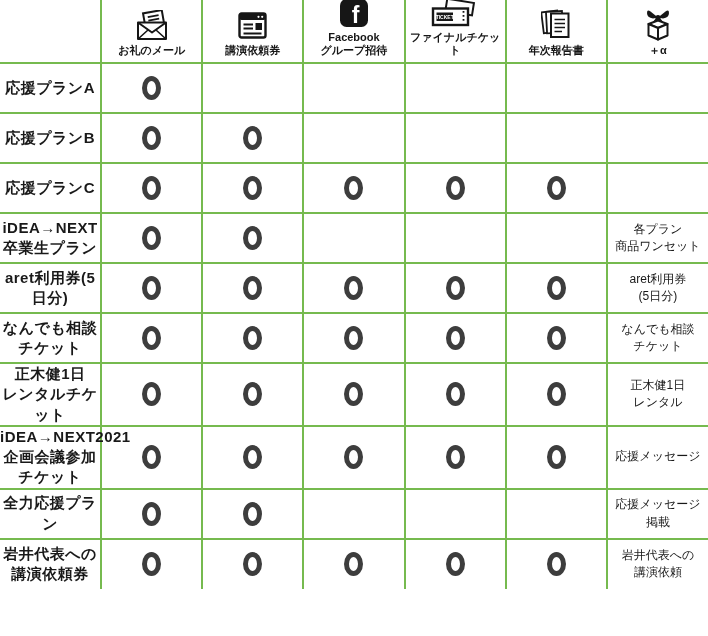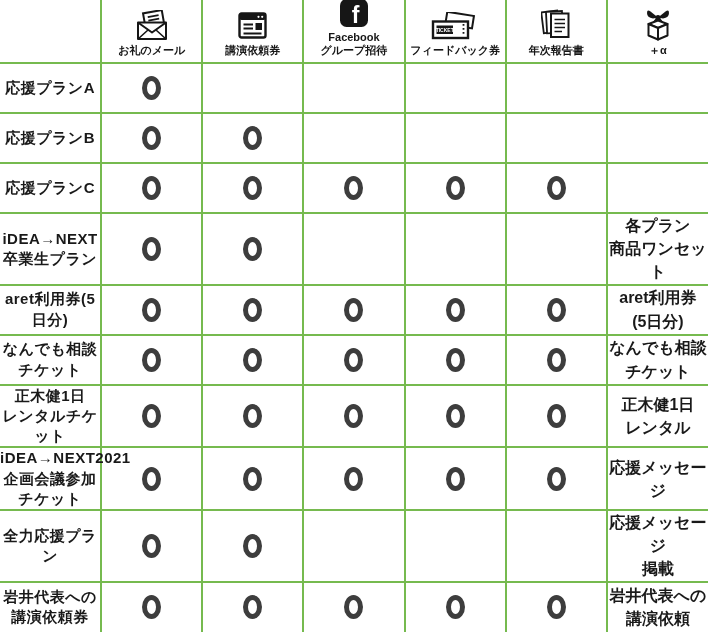--- a/index.html
+++ b/index.html
@@ -13,21 +13,21 @@
   td:last-child { border-right:none; }
   tr.header td { border-top:none; height:62px; }
   tbody td { height:50px; text-align:center; }
   tbody tr:last-child td { border-bottom:none; }
   .hcell { display:flex; flex-direction:column; align-items:center; justify-content:flex-end; height:62px; padding:4px 1px 5px; gap:3px; }
   .icon-slot { height:34px; display:flex; align-items:flex-end; justify-content:center; }
   .hlabel { font-size:11px; font-weight:bold; line-height:1.2; text-align:center; white-space:pre-line; color:#161616; }
   td.plan-cell { text-align:center;margin-top:12px; }
   .plan { font-size:15px; font-weight:600; line-height:1.35; white-space:pre-line; color:#191919; letter-spacing:0.5px; }
   .circle { display:inline-block; width:19px; height:24px; border:5px solid var(--mark); border-radius:50%; vertical-align:middle; }
-  .note { font-size:16px; font-weight:700; line-height:1.45; white-space:pre-line; color:#191919; }
+  .note { font-size:12px; font-weight:400; line-height:1.45; white-space:pre-line; color:#191919; }
   svg { display:block; }
 </style>
 </head>
 <body>
 
 <div class="stage">
   <table>
     <thead>
         <tr class="header">
           <td class="corner"></td>
@@ -80,21 +80,21 @@
                 <svg width="48" height="29" viewBox="0 0 48 29">
     <g transform="rotate(9 30 9)">
       <rect x="15" y="2" width="27" height="12.5" fill="#fff" stroke="#161616" stroke-width="2"></rect>
     </g>
     <rect x="2" y="9.5" width="35" height="16.5" fill="#fff" stroke="#161616" stroke-width="2.4"></rect>
     <rect x="5.5" y="13.5" width="16.5" height="8.5" fill="#161616"></rect>
     <text x="13.7" y="20" text-anchor="middle" font-size="5" font-weight="bold" fill="#fff" font-family="'Liberation Sans','DejaVu Sans',sans-serif">TICKET</text>
     <path d="M32.5 12 v12" stroke="#161616" stroke-width="1.8" stroke-dasharray="1.8 2.2" fill="none"></path>
   </svg>
               </div>
-              <div class="hlabel">フィードバック券</div>
+              <div class="hlabel">ファイナルチケット</div>
             </div>
           </td>
           <td>
             <div class="hcell">
               <div class="icon-slot">
                 <svg width="30" height="33" viewBox="0 0 30 33">
     <rect x="1.5" y="3.5" width="16" height="21" fill="#fff" stroke="#161616" stroke-width="1.8" transform="rotate(-7 9 14)"></rect>
     <rect x="5.5" y="3.5" width="16" height="21.5" fill="#fff" stroke="#161616" stroke-width="1.8" transform="rotate(-3 13 14)"></rect>
     <rect x="10" y="5.5" width="17.5" height="23.5" fill="#fff" stroke="#161616" stroke-width="2"></rect>
     <path d="M13.5 11.5 h10.5 M13.5 15.5 h10.5 M13.5 19.5 h10.5 M13.5 23.5 h7.5" stroke="#161616" stroke-width="1.7" fill="none"></path>

